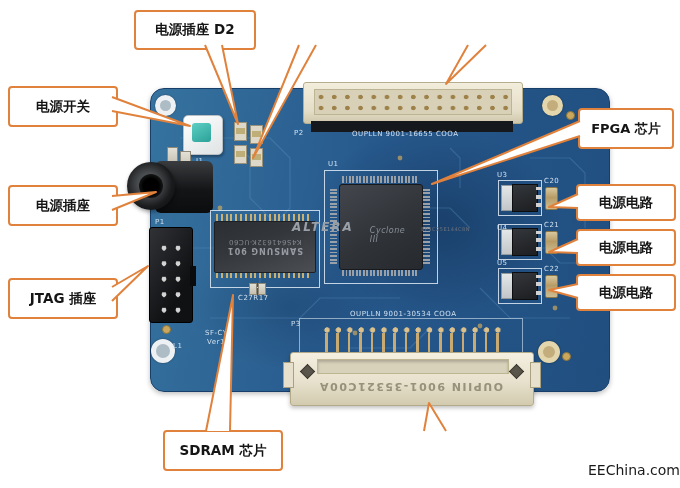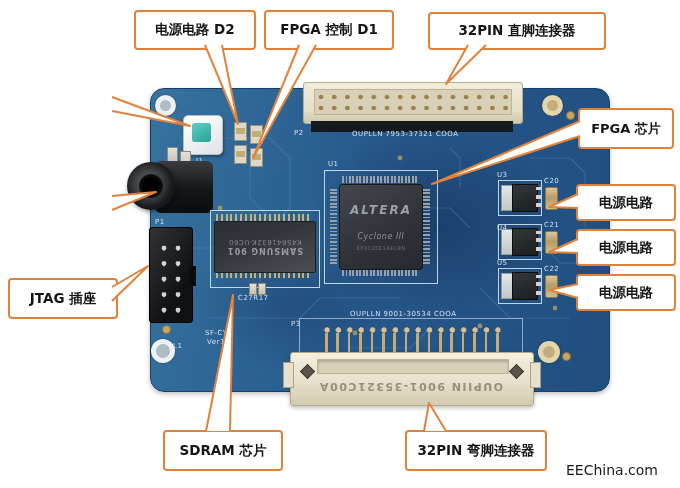--- a/index.html
+++ b/index.html
@@ -52,21 +52,21 @@
   .silkbox{position:absolute;border:1px solid rgba(235,244,252,.8);}
   .pinrow-h{position:absolute;background-image:repeating-linear-gradient(90deg,#c8b173 0 2px,rgba(0,0,0,0) 2px 4.8px);}
   .pinrow-v{position:absolute;background-image:repeating-linear-gradient(0deg,#9aa0a8 0 1.6px,rgba(0,0,0,0) 1.6px 3.5px);}
   .pinrow-hf{position:absolute;background-image:repeating-linear-gradient(90deg,#9aa0a8 0 1.6px,rgba(0,0,0,0) 1.6px 3.5px);}
   #sdram-body{position:absolute;left:214px;top:221px;width:100px;height:50px;background:linear-gradient(160deg,#4b4e53,#33363b 60%,#2b2e32);border:1px solid #1d1f22;border-radius:2px;
     display:flex;flex-direction:column;justify-content:center;align-items:center;transform:rotate(180deg);}
   .sdram-t1{font-size:8px;color:#979ba1;letter-spacing:1px;font-weight:bold;}
   .sdram-t2{font-size:7px;color:#85898f;letter-spacing:.5px;}
   
   #fpga-body{position:absolute;left:339px;top:184px;width:82px;height:84px;background:linear-gradient(150deg,#43464c,#303338 55%,#26292d);border:1px solid #17191c;border-radius:3px;
-    display:flex;flex-direction:column;justify-content:center;align-items:center;}
+    display:flex;flex-direction:row;justify-content:center;align-items:center;gap:16px;}
   .fpga-brand{font-size:12px;font-weight:bold;font-style:italic;color:#9aa0a8;letter-spacing:2px;}
   .fpga-family{font-size:8px;font-style:italic;color:#8a9099;margin-top:15px;letter-spacing:.5px;}
   .fpga-part{font-size:5px;color:#6d727b;margin-top:4px;letter-spacing:.5px;}
   
   .reg-tab{position:absolute;width:11px;height:24px;background:linear-gradient(180deg,#e4e7e8,#c2c6c8);border:1px solid #93989a;}
   .reg-body{position:absolute;width:24px;height:26px;background:linear-gradient(160deg,#34373b,#1c1e21);border:1px solid #0c0d0e;}
   .reg-pins{position:absolute;width:5px;height:20px;background-image:repeating-linear-gradient(0deg,#d2d2d2 0 4px,rgba(0,0,0,0) 4px 8.5px);}
   .cap{position:absolute;width:11px;height:21px;background:linear-gradient(180deg,#d8c79d,#b89c66 45%,#cdbd92);border:1px solid #8d7948;border-radius:2px;}
   
   #p3-knobs{position:absolute;left:322px;top:326px;width:182px;height:9px;
@@ -79,21 +79,21 @@
   .screw{position:absolute;width:11px;height:11px;background:#5a554a;transform:rotate(45deg);box-shadow:inset 0 0 2px #000;}
   #p3-molded{position:absolute;left:30px;top:22px;width:182px;height:18px;transform:rotate(180deg);
     font-size:11px;font-weight:bold;color:#97907a;letter-spacing:1.5px;text-align:center;white-space:nowrap;}
   
   .callout{position:absolute;display:flex;align-items:center;justify-content:center;
     background:#fff;border:2px solid #E0823C;border-radius:4px;
     color:#151515;font-weight:bold;font-size:13.5px;white-space:nowrap;z-index:6;}
   #leaders{position:absolute;left:0;top:0;width:680px;height:488px;z-index:7;pointer-events:none;}
   .wedge{fill:#ffffff;stroke:#E0823C;stroke-width:2;stroke-linejoin:round;}
   
-  #watermark{position:absolute;right:22px;top:462px;font-size:14px;color:#1a1a1a;z-index:6;margin-left:11px;}
+  #watermark{position:absolute;right:0;top:462px;font-size:14px;color:#1a1a1a;z-index:6;margin-left:11px;}
 </style>
 </head>
 <body>
 
 <div id="canvas">
 
   <div id="board"></div>
   <svg id="traces" viewBox="0 0 458 302">
     <g fill="none" stroke="#6099c8" stroke-opacity=".32" stroke-width="1.2">
       <path d="M30 50 L120 50 L140 70 L140 120 L110 150 L110 200"></path>
@@ -123,21 +123,21 @@
   <div class="hole hole-g" style="left:538px;top:341px;width:12px;height:12px"></div>
   <div class="via" style="left:566px;top:111px;width:7px;height:7px"></div>
   <div class="via" style="left:162px;top:325px;width:7px;height:7px"></div>
   <div class="via" style="left:562px;top:352px;width:7px;height:7px"></div>
 
   <div class="conn-body" style="left:303px;top:82px;width:218px;height:40px">
     <div id="p2-slot"></div>
   </div>
   <div id="p2-shadow"></div>
   <div class="silk" style="left:294px;top:129px">P2</div>
-  <div class="silk" style="left:352px;top:130px">OUPLLN 7953-37321 COOA</div>
+  <div class="silk" style="left:352px;top:130px">OUPLLN 9001-16655 COOA</div>
 
   <div id="pswitch">
     <div id="pswitch-btn"></div>
   </div>
   <div class="tinycomp" style="left:167px;top:147px;width:9px;height:16px"></div>
   <div class="tinycomp" style="left:180px;top:151px;width:9px;height:16px"></div>
   <div class="led" style="left:234px;top:122px"></div>
   <div class="led" style="left:250px;top:125px"></div>
   <div class="led" style="left:234px;top:145px"></div>
   <div class="led" style="left:250px;top:148px"></div>
@@ -211,30 +211,29 @@
     <div class="screw" style="left:11px;top:13px"></div>
     <div class="screw" style="right:11px;top:13px"></div>
     <div id="p3-recess"></div>
     <div id="p3-molded">OUPIIN 9001-35321C00A</div>
   </div>
 
   <div class="silk" style="left:173px;top:342px">L1</div>
   <div class="silk" style="left:205px;top:329px">SF-CY3</div>
   <div class="silk" style="left:207px;top:338px">Ver1.0</div>
 
-  <div class="callout" style="left:134px;top:10px;width:118px;height:36px">电源电路 D2</div>
-  <div class="callout" style="left:264px;top:10px;width:126px;height:36px">FPGA 控制 D1</div>
-  <div class="callout" style="left:428px;top:12px;width:174px;height:34px">32PIN 直脚连接器</div>
+  <div class="callout" style="left:134px;top:10px;width:118px;height:36px">电源插座 D2</div>
+  <div class="callout" style="left:8px;top:86px;width:106px;height:37px">电源开关</div>
+  <div class="callout" style="left:8px;top:185px;width:106px;height:37px">电源插座</div>
   <div class="callout" style="left:578px;top:108px;width:92px;height:37px;font-size:13px">FPGA 芯片</div>
   <div class="callout" style="left:8px;top:278px;width:106px;height:37px">JTAG 插座</div>
   <div class="callout" style="left:576px;top:184px;width:96px;height:33px">电源电路</div>
   <div class="callout" style="left:576px;top:229px;width:96px;height:33px">电源电路</div>
   <div class="callout" style="left:576px;top:274px;width:96px;height:33px">电源电路</div>
   <div class="callout" style="left:163px;top:430px;width:116px;height:37px">SDRAM 芯片</div>
-  <div class="callout" style="left:405px;top:430px;width:138px;height:37px">32PIN 弯脚连接器</div>
 
   <svg id="leaders" viewBox="0 0 680 488">
     <path class="wedge" d="M205 45 L238 124 L222 45"></path>
     <path class="wedge" d="M299 45 L253 158 L316 45"></path>
     <path class="wedge" d="M468 45 L446 84 L486 45"></path>
     <path class="wedge" d="M112 97 L190 126 L112 111"></path>
     <path class="wedge" d="M112 196 L156 192 L112 210"></path>
     <path class="wedge" d="M112 287 L148 266 L112 301"></path>
     <path class="wedge" d="M580 121 L432 184 L580 136"></path>
     <path class="wedge" d="M578 194 L549 207 L578 208"></path>

